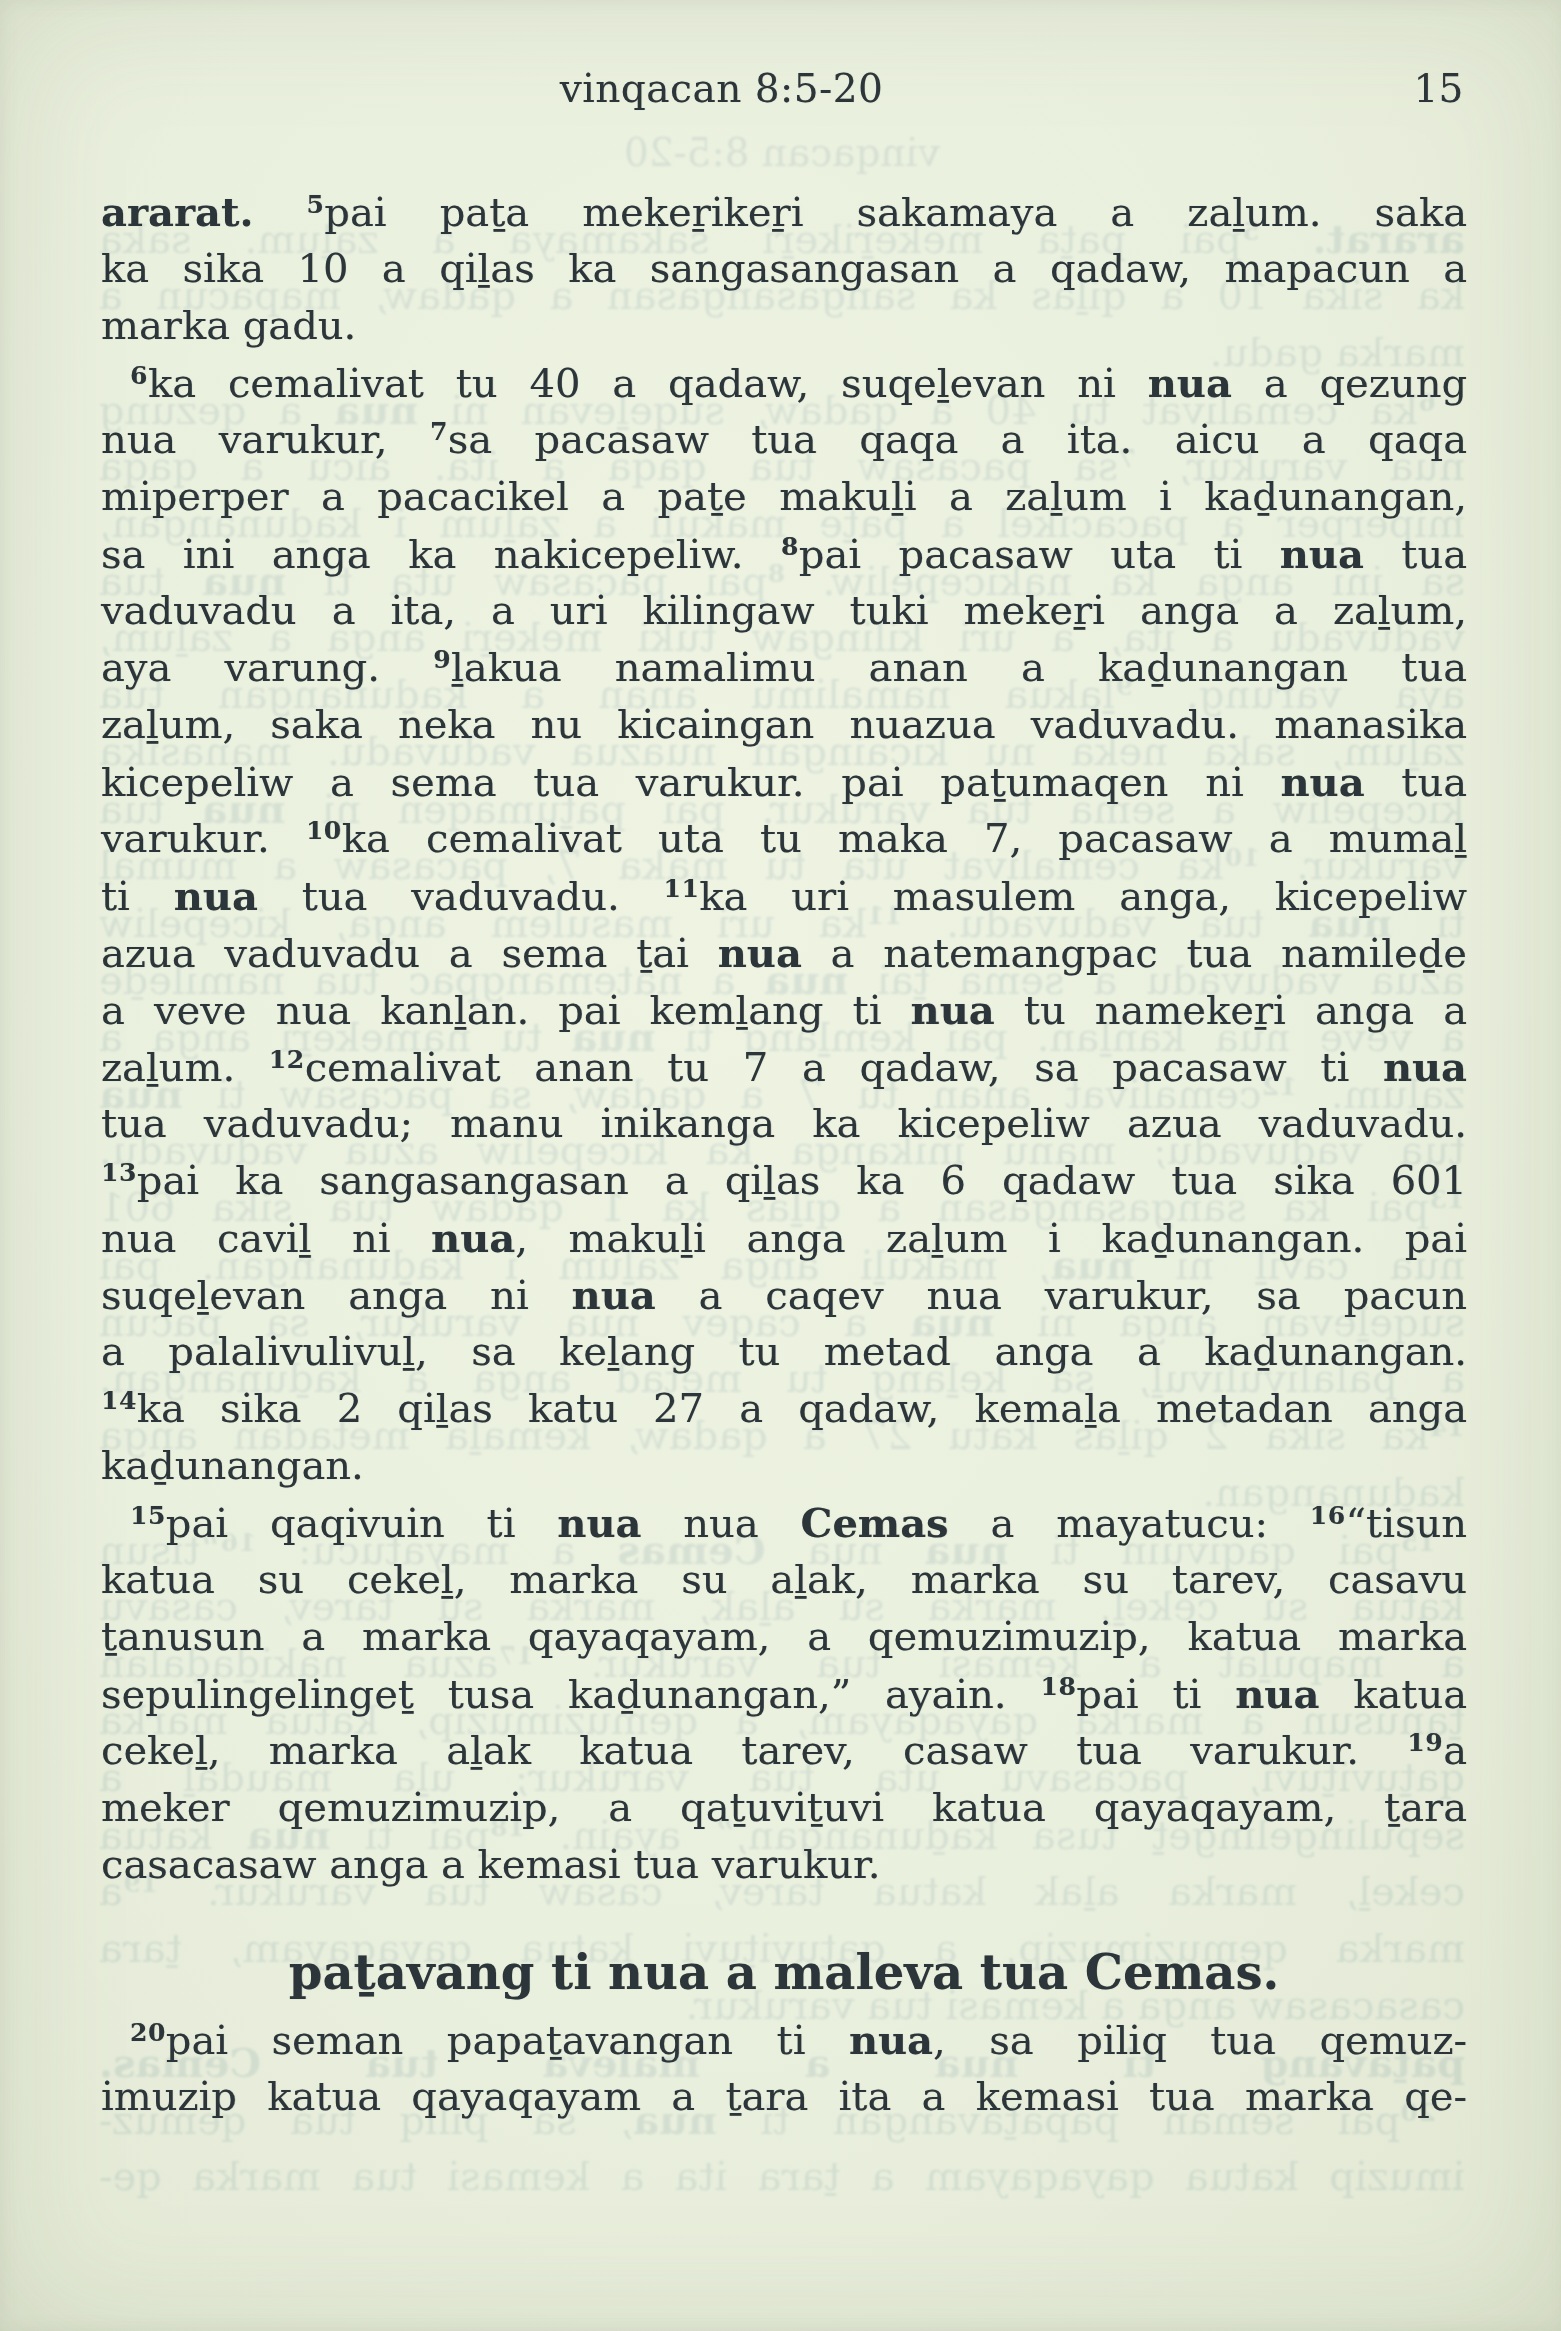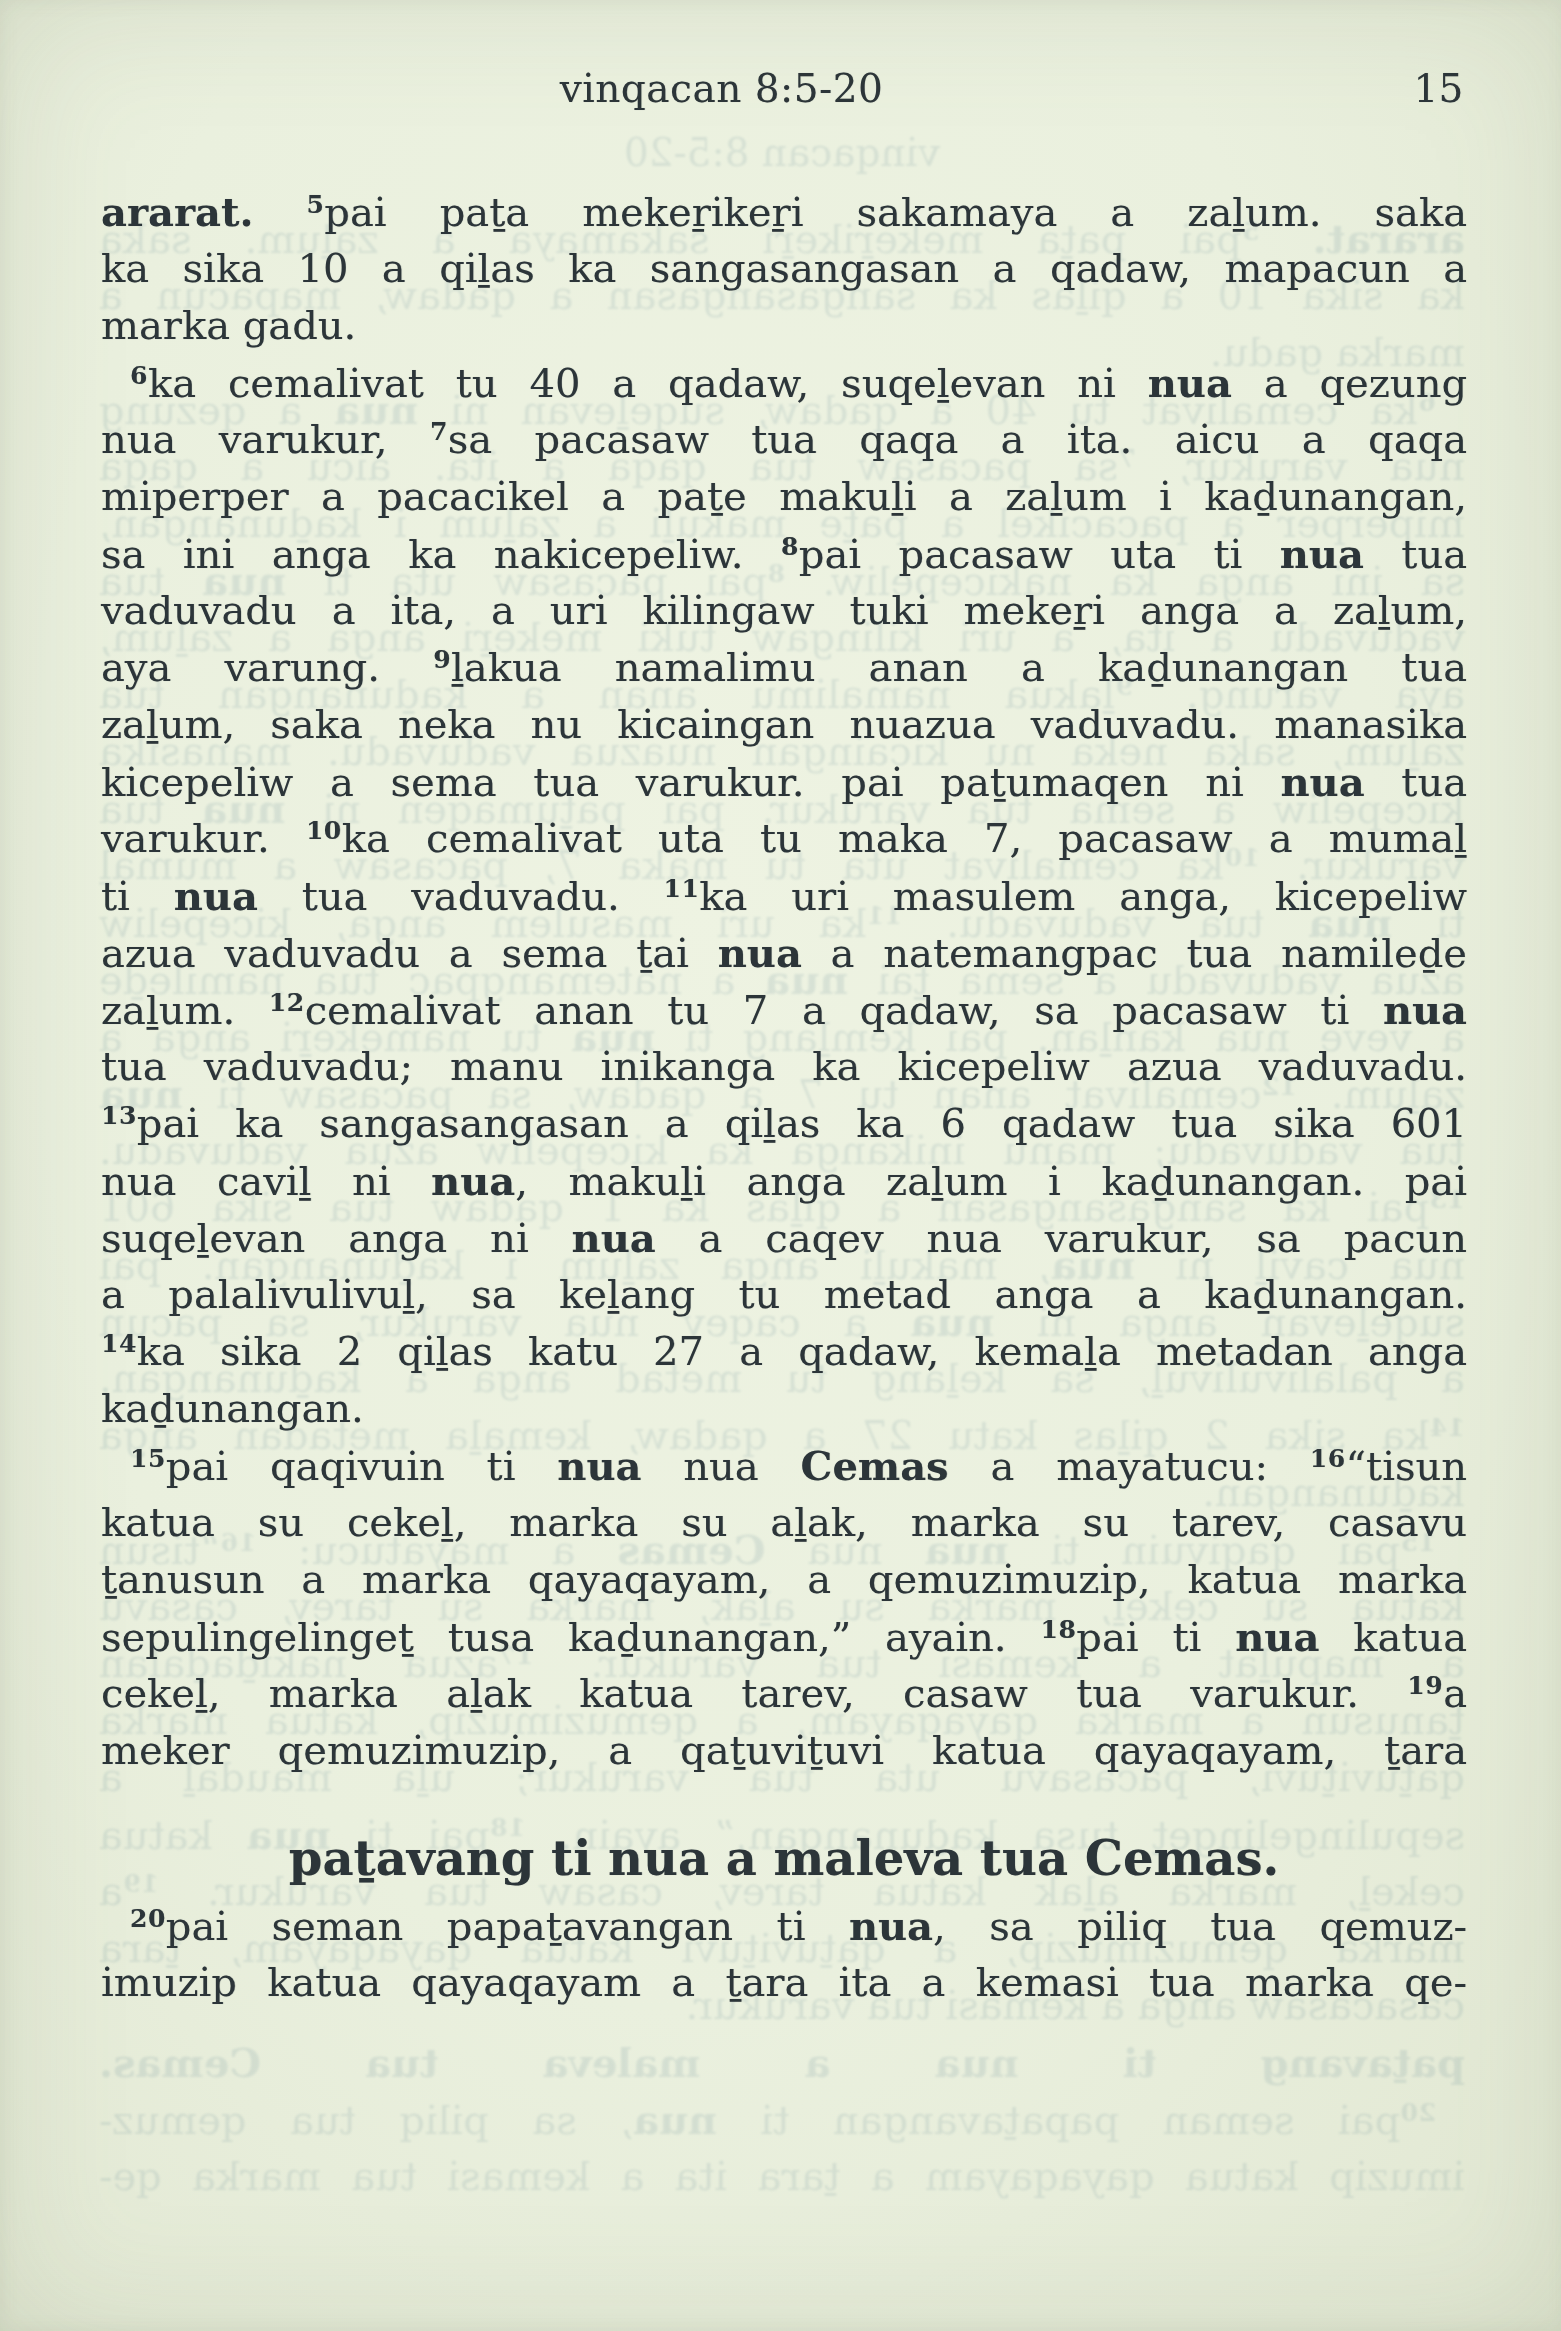--- a/index.html
+++ b/index.html
@@ -122,34 +122,36 @@
         <div class="line"><span>nua varukur, </span><sup class="verse">7</sup><span>sa pacasaw tua qaqa a ita. aicu a qaqa</span></div>
         <div class="line"><span>miperper a pacacikel a paṯe makuḻi a zaḻum i kaḏunangan,</span></div>
         <div class="line"><span>sa ini anga ka nakicepeliw. </span><sup class="verse">8</sup><span>pai pacasaw uta ti </span><b>nua</b><span> tua</span></div>
         <div class="line"><span>vaduvadu a ita, a uri kilingaw tuki mekeṟi anga a zaḻum,</span></div>
         <div class="line"><span>aya varung. </span><sup class="verse">9</sup><span>ḻakua namalimu anan a kaḏunangan tua</span></div>
         <div class="line"><span>zaḻum, saka neka nu kicaingan nuazua vaduvadu. manasika</span></div>
         <div class="line"><span>kicepeliw a sema tua varukur. pai paṯumaqen ni </span><b>nua</b><span> tua</span></div>
         <div class="line"><span>varukur. </span><sup class="verse">10</sup><span>ka cemalivat uta tu maka 7, pacasaw a mumaḻ</span></div>
         <div class="line"><span>ti </span><b>nua</b><span> tua vaduvadu. </span><sup class="verse">11</sup><span>ka uri masulem anga, kicepeliw</span></div>
         <div class="line"><span>azua vaduvadu a sema ṯai </span><b>nua</b><span> a natemangpac tua namileḏe</span></div>
+        <div class="line"><span>a veve nua kanḻan. pai kemḻang ti </span><b>nua</b><span> tu namekeṟi anga a</span></div>
         <div class="line"><span>zaḻum. </span><sup class="verse">12</sup><span>cemalivat anan tu 7 a qadaw, sa pacasaw ti </span><b>nua</b></div>
         <div class="line"><span>tua vaduvadu; manu inikanga ka kicepeliw azua vaduvadu.</span></div>
         <div class="line"><sup class="verse">13</sup><span>pai ka sangasangasan a qiḻas ka 6 qadaw tua sika 601</span></div>
         <div class="line"><span>nua caviḻ ni </span><b>nua</b><span>, makuḻi anga zaḻum i kaḏunangan. pai</span></div>
         <div class="line"><span>suqeḻevan anga ni </span><b>nua</b><span> a caqev nua varukur, sa pacun</span></div>
         <div class="line"><span>a palalivulivuḻ, sa keḻang tu metad anga a kaḏunangan.</span></div>
         <div class="line"><sup class="verse">14</sup><span>ka sika 2 qiḻas katu 27 a qadaw, kemaḻa metadan anga</span></div>
         <div class="line last"><span>kaḏunangan.</span></div>
         <div class="line indent"><sup class="verse">15</sup><span>pai qaqivuin ti </span><b>nua</b><span> nua </span><b>Cemas</b><span> a mayatucu: </span><sup class="verse">16</sup><span>“tisun</span></div>
         <div class="line"><span>katua su cekeḻ, marka su aḻak, marka su tarev, casavu</span></div>
         <div class="line"><span>ṯanusun a marka qayaqayam, a qemuzimuzip, katua marka</span></div>
         <div class="line"><span>sepulingelingeṯ tusa kaḏunangan,” ayain. </span><sup class="verse">18</sup><span>pai ti </span><b>nua</b><span> katua</span></div>
         <div class="line"><span>cekeḻ, marka aḻak katua tarev, casaw tua varukur. </span><sup class="verse">19</sup><span>a</span></div>
         <div class="line"><span>meker qemuzimuzip, a qaṯuviṯuvi katua qayaqayam, ṯara</span></div>
+        <div class="line last"><span>casacasaw anga a kemasi tua varukur.</span></div>
       </div>
     <div class="heading">paṯavang ti nua a maleva tua Cemas.</div>
     <div id="lines-b">
         <div class="line indent"><sup class="verse">20</sup><span>pai seman papaṯavangan ti </span><b>nua</b><span>, sa piliq tua qemuz-</span></div>
         <div class="line"><span>imuzip katua qayaqayam a ṯara ita a kemasi tua marka qe-</span></div>
       </div>
   </div>
 
   <div class="vignette"></div>
 </div>

